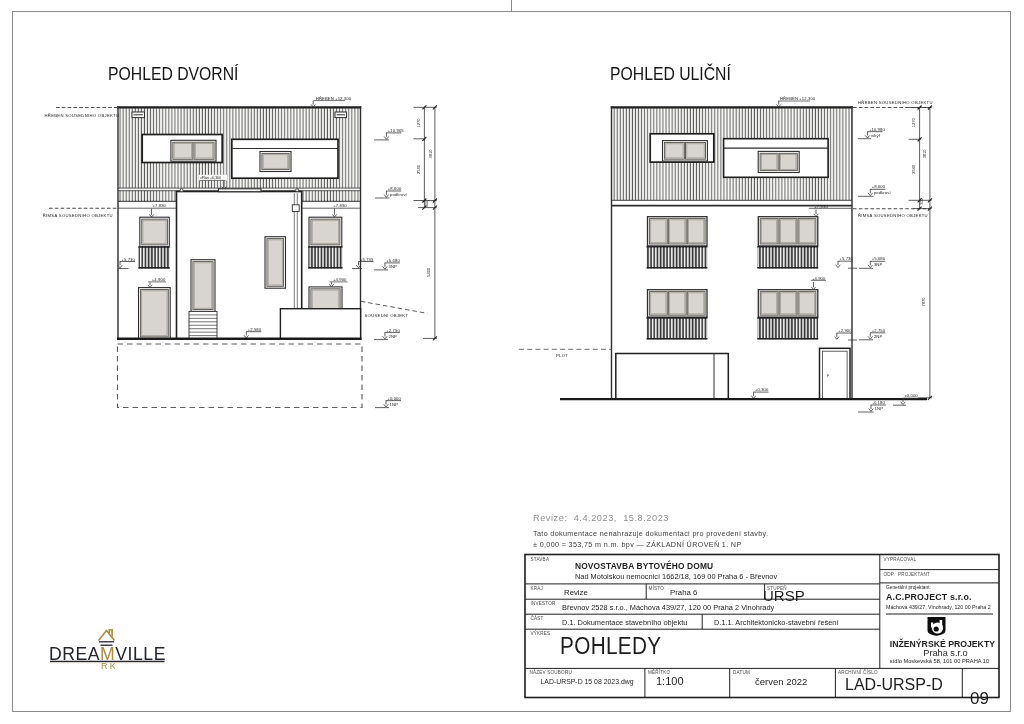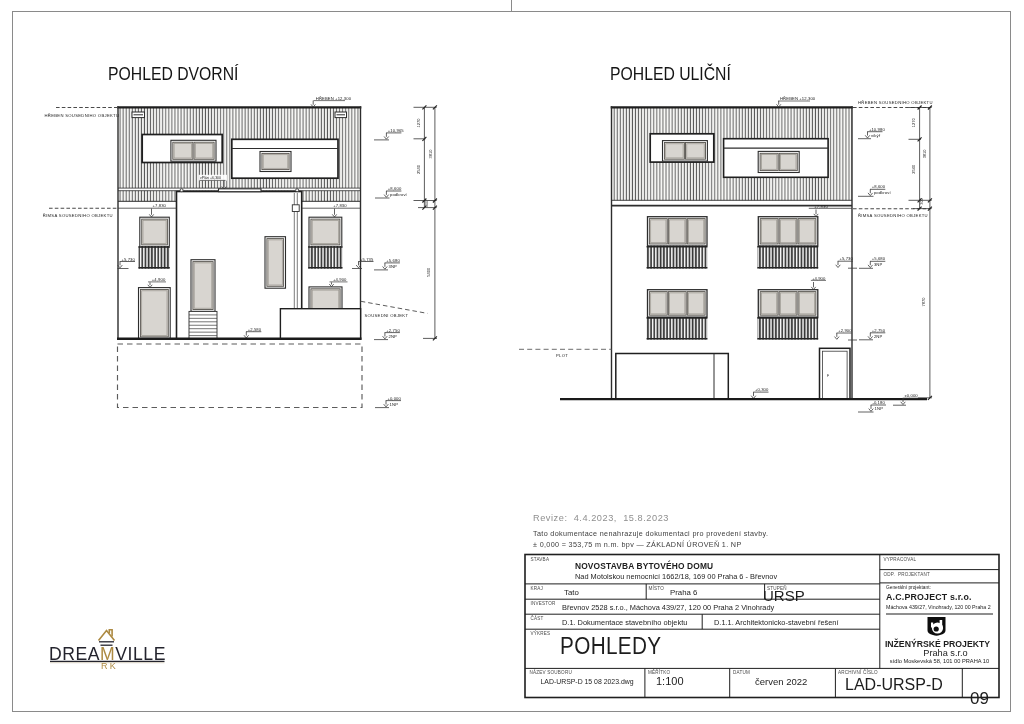--- a/index.html
+++ b/index.html
@@ -531,21 +531,21 @@
 <line x1="835.4" y1="668.4" x2="835.4" y2="697.5"></line>
 <line x1="962.3" y1="668.4" x2="962.3" y2="697.5"></line>
 </g>
 </svg>
 
 <div class="lbl" style="left:530.5px;top:556.5px;">STAVBA</div>
 <div class="tb" style="left:575px;top:560.5px;font-size:8.4px;font-weight:bold;letter-spacing:0.15px;">NOVOSTAVBA BYTOVÉHO DOMU</div>
 <div class="tb" style="left:575px;top:572px;font-size:7.4px;">Nad Motolskou nemocnicí 1662/18, 169 00 Praha 6 - Břevnov</div>
 
 <div class="lbl" style="left:530.5px;top:585.8px;">KRAJ</div>
-<div class="tb" style="left:564px;top:588px;font-size:7.8px;">Tato</div>
+<div class="tb" style="left:564px;top:588px;font-size:7.8px;">Revize</div>
 <div class="lbl" style="left:648.5px;top:585.8px;">MÍSTO</div>
 <div class="tb" style="left:670px;top:588px;font-size:7.8px;">Praha 6</div>
 <div class="lbl" style="left:767px;top:585.8px;">STUPEŇ</div>
 <div class="tb" style="left:748px;top:587.3px;font-size:15px;padding-left:15px;">URSP</div>
 
 <div class="lbl" style="left:530.5px;top:600.8px;">INVESTOR</div>
 <div class="tb" style="left:562px;top:602.8px;font-size:7.4px;">Břevnov 2528 s.r.o., Máchova 439/27, 120 00 Praha 2 Vinohrady</div>
 
 <div class="lbl" style="left:530.5px;top:615.8px;">ČÁST</div>
 <div class="tb" style="left:562px;top:617.8px;font-size:7.4px;">D.1. Dokumentace stavebního objektu</div>
@@ -572,21 +572,21 @@
 <div class="tb" style="left:886px;top:603.5px;font-size:5.3px;">Máchova 439/27, Vinohrady, 120 00 Praha 2</div>
 
 <svg class="abs" style="left:926px;top:617px;" width="21" height="20" viewBox="0 0 21 20">
     <path d="M1.5 0 H19.5 V13.5 Q19.5 16.5 14 18 Q10.5 19.6 7 18 Q1.5 16.5 1.5 13.5 Z" fill="#0d0d0d"></path>
     <circle cx="11.5" cy="11" r="5.6" fill="#fff"></circle>
     <circle cx="10.2" cy="12" r="2.6" fill="#0d0d0d"></circle>
     <rect x="13.6" y="3" width="2.6" height="8" fill="#fff"></rect>
     <rect x="5" y="5.5" width="2.2" height="5" fill="#fff"></rect>
   </svg>
 
-<div class="tb" style="left:880px;top:638.5px;font-size:8.7px;font-weight:bold;width:115px;text-align:center;">INŽENÝRSKÉ PROJEKTY</div>
+<div class="tb" style="left:880px;top:638.5px;font-size:8.7px;font-weight:bold;width:115px;text-align:right;">INŽENÝRSKÉ PROJEKTY</div>
 <div class="tb" style="left:880px;top:647.5px;font-size:9.2px;width:131px;text-align:center;">Praha s.r.o</div>
 <div class="tb" style="left:880px;top:657.5px;font-size:5.7px;width:119px;text-align:center;">sídlo Moskevská 58, 101 00 PRAHA 10</div>
 
 <svg class="abs" style="left:46px;top:626px;" width="125" height="50" viewBox="0 0 125 50">
 
 <g stroke="#ad8a42" stroke-width="1.6" fill="none">
       <polyline points="52.5,14.5 60.5,4.5 68.5,14.5"></polyline>
       <polyline points="63.3,7.0 63.3,3.8 66.1,3.8 66.1,10.4"></polyline>
     </g>
 

